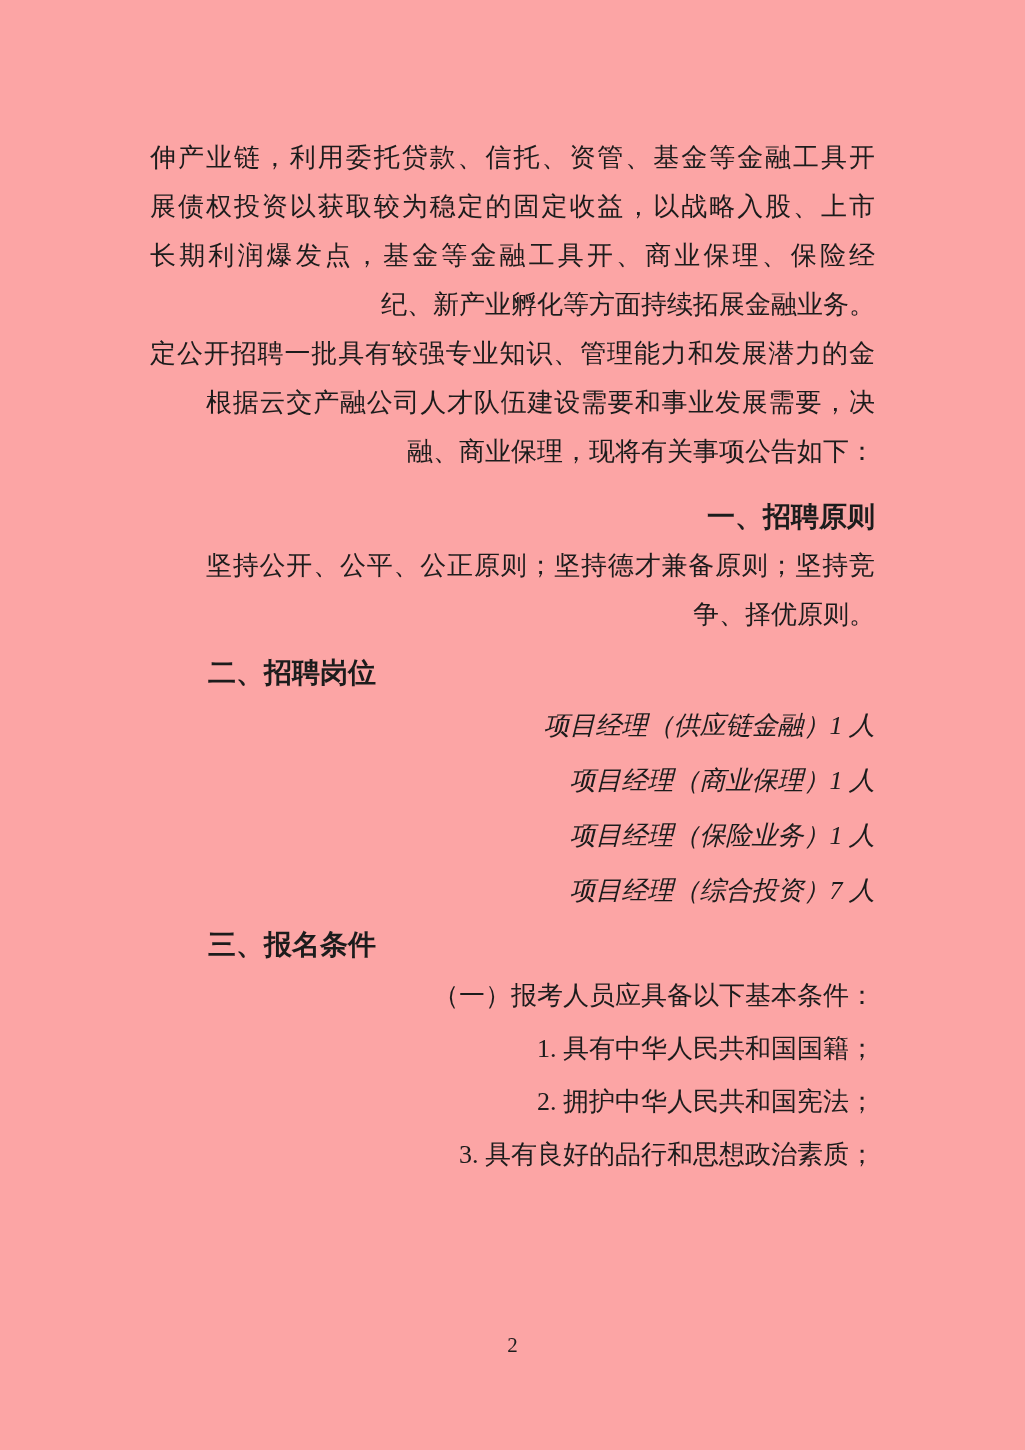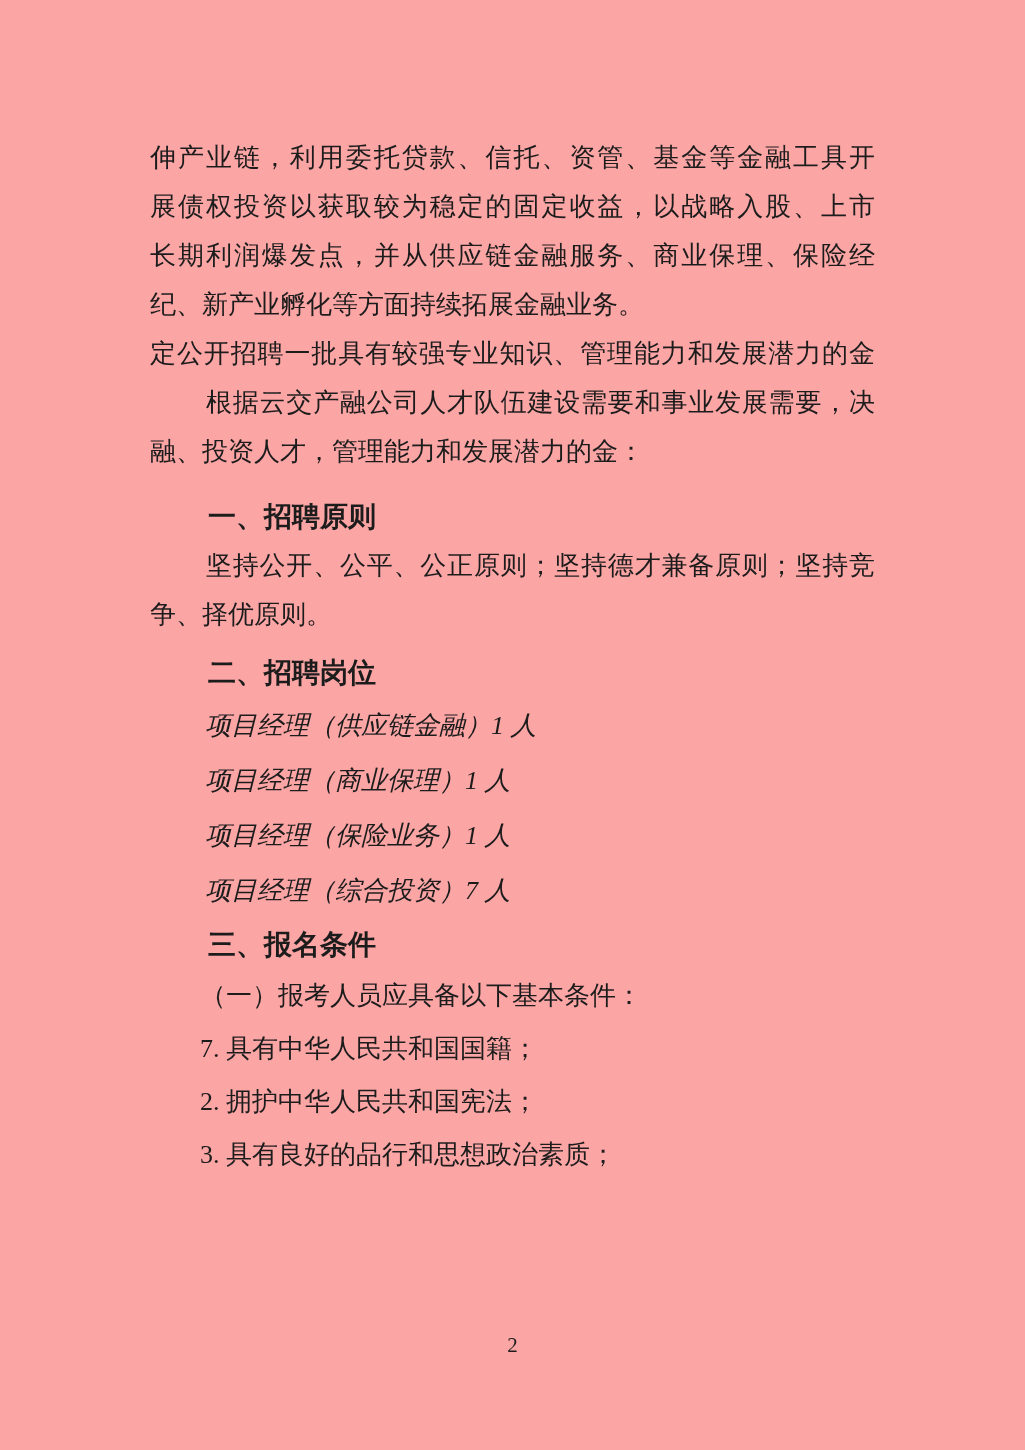--- a/index.html
+++ b/index.html
@@ -11,36 +11,37 @@
     background: #fca5a5;
     color: #1c1c1c;
     font-family: "Liberation Serif", "DejaVu Serif", serif;
     overflow: hidden;
     box-sizing: border-box;
   }
   .content { padding: 133px 150px 0 150px; }
   .line {
     font-size: 26px;
     line-height: 49px;
+    text-align: right;
   }
   
   .jfull {
     text-align: justify;
     text-align-last: justify;
   }
   
   .ind { text-indent: 56px; }
   .heading {
     font-family: "Liberation Sans", "DejaVu Sans", sans-serif;
     font-weight: 700;
     font-size: 28px;
     line-height: 49px;
     text-indent: 58px;
   }
-  #heading-1 { margin-top: 16px; }
+  #heading-1 { margin-top: 16px; text-align: right; }
   #heading-2 { margin-top: 9px; }
   #heading-3 { margin-top: 2px; }
   .positions { margin-top: 1px; }
   .positions .line {
     line-height: 55px;
     text-indent: 55px;
     font-style: italic;
   }
   .conditions .line {
     line-height: 53px;
@@ -58,28 +59,28 @@
 </style>
 </head>
 <body>
 
 <div class="page">
   <div class="content">
 
     <div>
       <div class="line jfull">伸产业链，利用委托贷款、信托、资管、基金等金融工具开</div>
       <div class="line jfull">展债权投资以获取较为稳定的固定收益，以战略入股、上市</div>
-      <div class="line jfull">长期利润爆发点，并从供应链金融服务、商业保理、保险经</div>
+      <div class="line jfull">长期利润爆发点，基金等金融工具开、商业保理、保险经</div>
       <div class="line">纪、新产业孵化等方面持续拓展金融业务。</div>
     </div>
 
     <div>
       <div class="line jfull">定公开招聘一批具有较强专业知识、管理能力和发展潜力的金</div>
       <div class="line jfull ind">根据云交产融公司人才队伍建设需要和事业发展需要，决</div>
-      <div class="line">融、投资人才，管理能力和发展潜力的金：</div>
+      <div class="line">融、商业保理，现将有关事项公告如下：</div>
     </div>
 
     <div class="heading" id="heading-1">一、招聘原则</div>
 
     <div>
       <div class="line jfull ind">坚持公开、公平、公正原则；坚持德才兼备原则；坚持竞</div>
       <div class="line">争、择优原则。</div>
     </div>
 
     <div class="heading" id="heading-2">二、招聘岗位</div>
@@ -88,21 +89,21 @@
       <div class="line">项目经理（供应链金融）1 人</div>
       <div class="line">项目经理（商业保理）1 人</div>
       <div class="line">项目经理（保险业务）1 人</div>
       <div class="line">项目经理（综合投资）7 人</div>
     </div>
 
     <div class="heading" id="heading-3">三、报名条件</div>
 
     <div class="conditions">
       <div class="line">（一）报考人员应具备以下基本条件：</div>
-      <div class="line">7. 具有中华人民共和国国籍；</div>
+      <div class="line">1. 具有中华人民共和国国籍；</div>
       <div class="line">2. 拥护中华人民共和国宪法；</div>
       <div class="line">3. 具有良好的品行和思想政治素质；</div>
     </div>
 
   </div>
 
   <div class="page-number">2</div>
 </div>
 
 </body></html>

